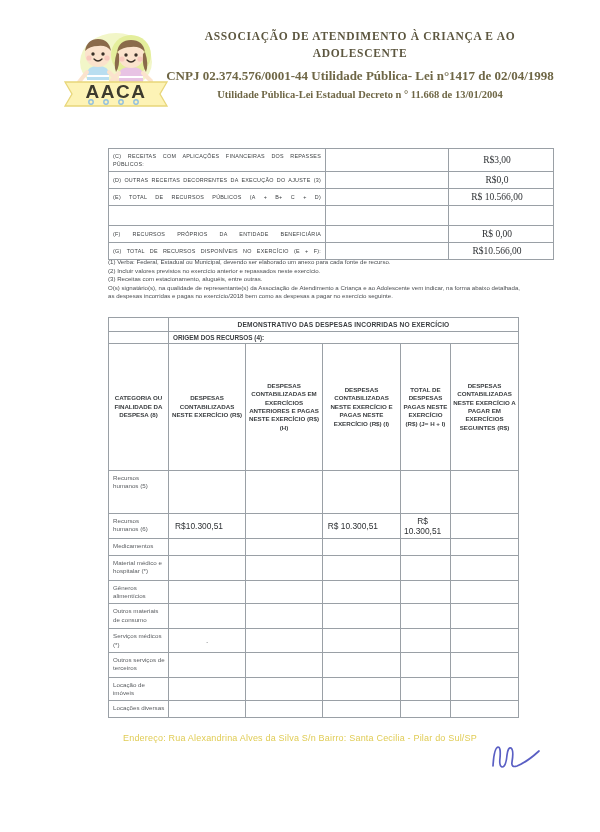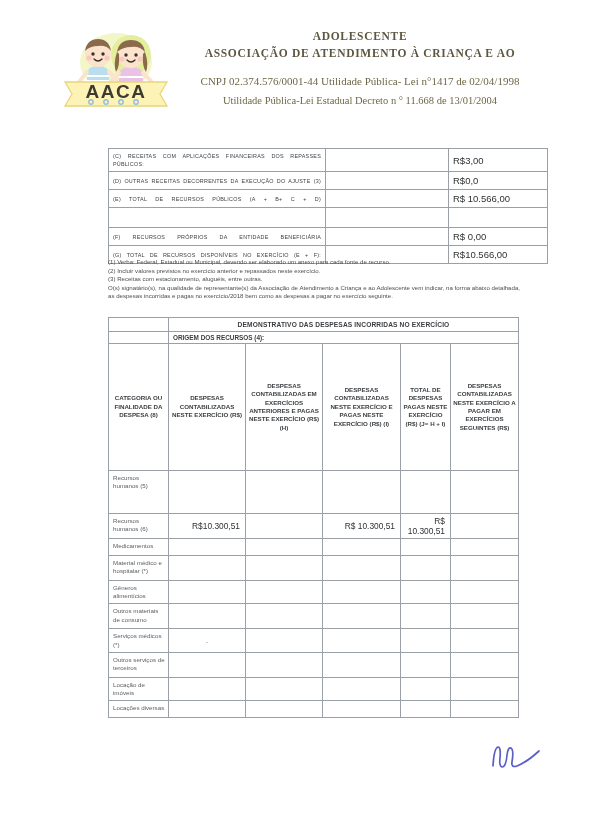--- a/index.html
+++ b/index.html
@@ -36,29 +36,29 @@
     color: #6b6344;
   }
   .hl1 {
     font-size: 11.5px;
     font-weight: bold;
     letter-spacing: 0.7px;
     line-height: 17px;
     color: #5d5740;
   }
   .hl2 {
-    font-size: 11px;
-    font-weight: normal;
+    font-size: 13px;
+    font-weight: bold;
     line-height: 19px;
     color: #6f6746;
-    margin-top: 10px;
+    margin-top: 4px;
   }
   .hl3 {
     font-size: 10.5px;
-    font-weight: normal;
+    font-weight: bold;
     line-height: 19px;
     color: #6f6746;
   }
 
   
   #table-one {
     position: absolute;
     left: 108px; top: 148px;
     width: 410px;
     border-collapse: collapse;
@@ -74,25 +74,26 @@
   }
   #table-one td.lbl {
     width: 208px;
     text-align: justify;
     text-align-last: justify;
     line-height: 8px;
   }
   #table-one td.mid { width: 114px; }
   #table-one td.val {
     width: 88px;
-    text-align: left;
+    text-align: center;
     font-size: 9.5px;
     letter-spacing: 0;
     color: #2e3134;
-    padding-right: 6px;
+    padding-right: 12px;
+    font-family: Liberation Serif, serif;
   }
   #table-one tr.blank td { height: 13px; }
 
   
   #notes {
     position: absolute;
     left: 108px; top: 258px;
     width: 412px;
     font-size: 6.1px;
     line-height: 8.6px;
@@ -147,21 +148,21 @@
     color: #5a5d60;
     line-height: 8.2px;
     vertical-align: top;
     padding: 3px 2px 3px 4px;
   }
   #table-two td.money {
     text-align: right;
     font-size: 8.4px;
     color: #2e3134;
     vertical-align: middle;
-    padding-right: 5px;
+    padding-right: 22px;
     margin-top: 32px;
   }
   #table-two td.dot {
     text-align: center;
     font-size: 8px;
     color: #5a5d60;
     vertical-align: middle;
   }
   .c1 { width: 60px; }
   .c2 { width: 77px; }
@@ -236,22 +237,22 @@
       <g fill="none" stroke="#8fbfe0" stroke-width="1.4">
         <circle cx="30" cy="74" r="2.2"></circle>
         <circle cx="45" cy="74" r="2.2"></circle>
         <circle cx="60" cy="74" r="2.2"></circle>
         <circle cx="75" cy="74" r="2.2"></circle>
       </g>
     </svg>
   </div>
 
   <div id="header-text">
+    <div class="hl1">ASSOCIAÇÃO DE ATENDIMENTO À CRIANÇA E AO</div>
     <div class="hl1">ADOLESCENTE</div>
-    <div class="hl1">ASSOCIAÇÃO DE ATENDIMENTO À CRIANÇA E AO</div>
     <div class="hl2">CNPJ 02.374.576/0001-44 Utilidade Pública- Lei n°1417 de 02/04/1998</div>
     <div class="hl3">Utilidade Pública-Lei Estadual Decreto n ° 11.668 de 13/01/2004</div>
   </div>
 </div>
 
 <table id="table-one">
   <tbody>
     <tr>
       <td class="lbl">(C)  RECEITAS  COM  APLICAÇÕES  FINANCEIRAS  DOS  REPASSES PÚBLICOS:</td>
       <td class="mid"></td>
@@ -396,19 +397,20 @@
       <td class="money"></td>
       <td class="money"></td>
       <td class="money"></td>
       <td class="money"></td>
       <td class="money"></td>
     </tr>
   </tbody>
 </table>
 
 <div id="footer">
+  <div class="fl">Endereço: Rua Alexandrina Alves da Silva S/n Bairro: Santa Cecilia - Pilar do Sul/SP</div>
 </div>
 
 <div id="signature">
   <svg width="70" height="40" viewBox="0 0 70 40">
     <path d="M6 28 Q7 10 11 9 Q14 9 13 20 Q12 28 15 29 Q19 29 20 17 Q21 9 24 10 Q27 12 25 24 Q24 30 30 28 Q40 24 52 13" stroke="#5a5fc4" stroke-width="1.7" fill="none" stroke-linecap="round" stroke-linejoin="round"></path>
   </svg>
 </div>
 
 </body></html>

